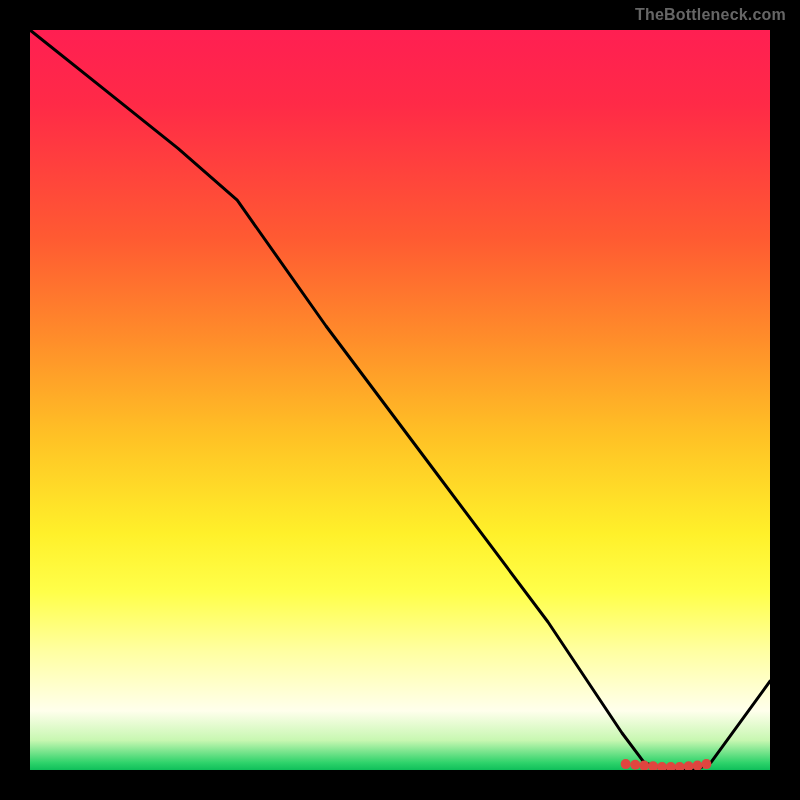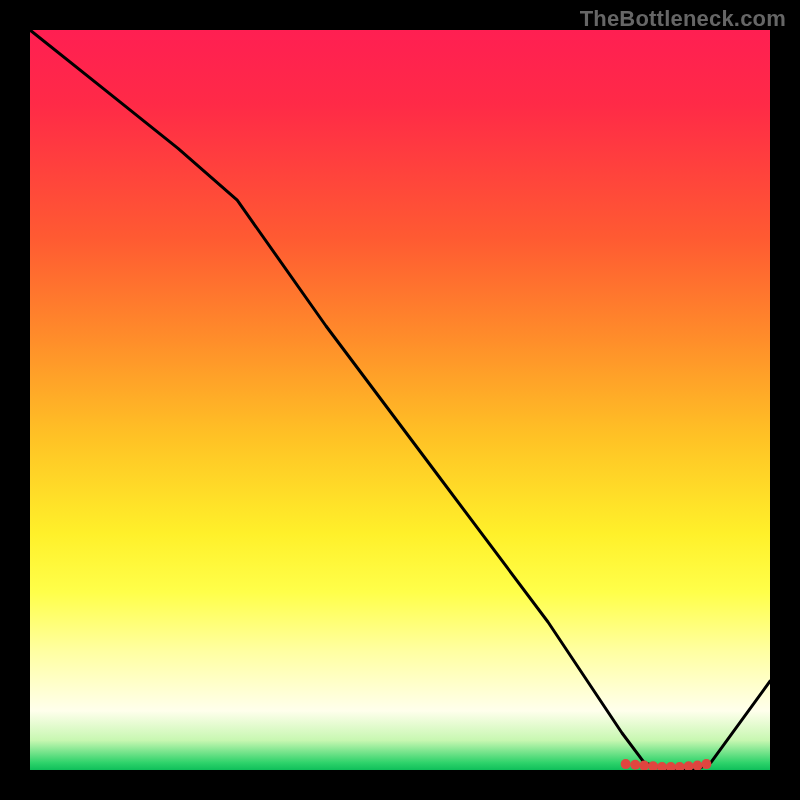--- a/index.html
+++ b/index.html
@@ -15,21 +15,21 @@
     position: relative;
     width: 800px;
     height: 800px;
     background: #000;
   }
   .watermark {
     position: absolute;
     top: 6px;
     right: 14px;
     color: #666;
-    font-size: 22px;
+    font-size: 16px;
     font-weight: 600;
     letter-spacing: 0.2px;
     z-index: 10;
   }
   .plot-clip {
     position: absolute;
     left: 30px;
     top: 30px;
     width: 740px;
     height: 740px;

